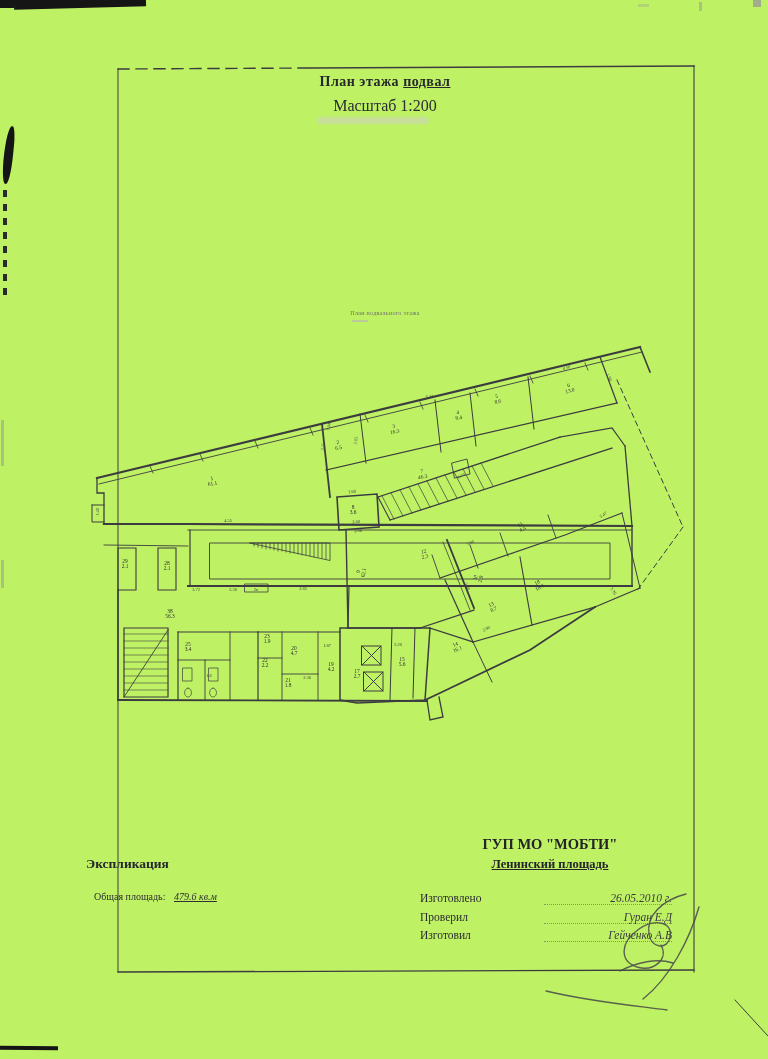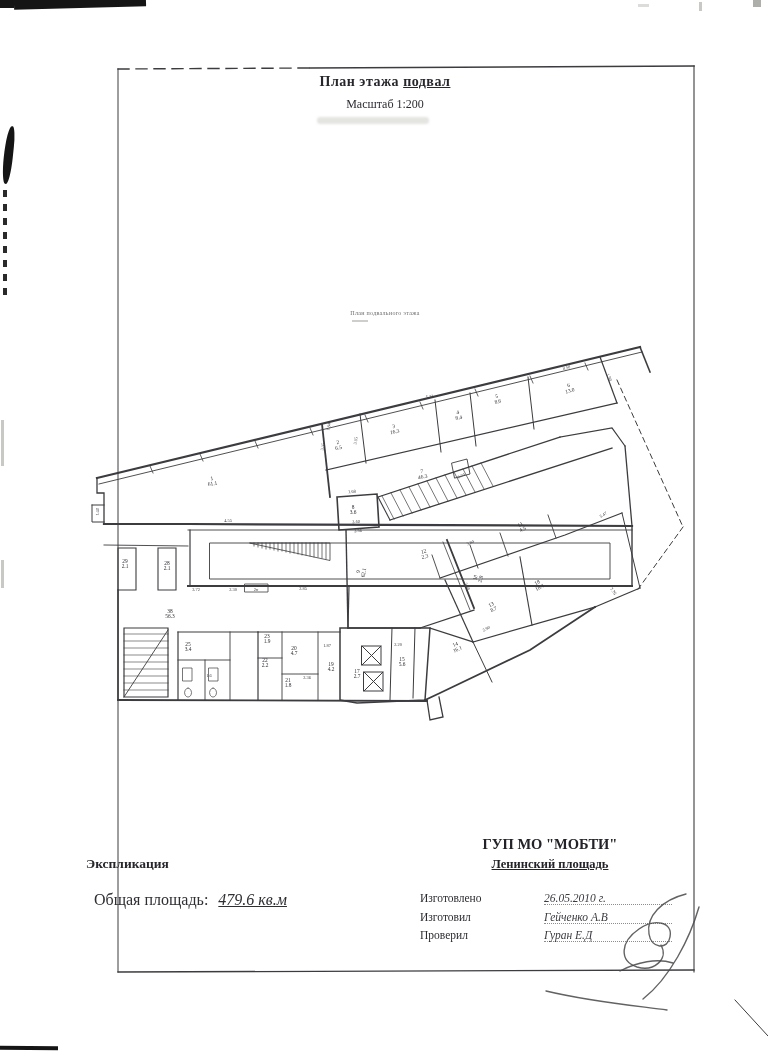--- a/index.html
+++ b/index.html
@@ -1,49 +1,49 @@
 <!DOCTYPE html>
 <html><head>
 <meta charset="utf-8">
 <style>
   html,body{margin:0;padding:0;background:#e8e8e6;}
-  .page{position:relative;width:768px;height:1059px;margin:0 auto;background:#ffffff;
+  .page{position:relative;width:768px;height:1059px;margin:0 auto;background:#bef264;
         overflow:hidden;font-family:"Liberation Serif",serif;color:#2e2e33;}
   .abs{position:absolute;}
   
   .art{position:absolute;background:#151515;}
   .art-soft{position:absolute;background:#9a9a96;opacity:.55;}
   
   .title{left:150px;top:74px;width:470px;text-align:center;font-size:14px;
          letter-spacing:.5px;font-weight:600;color:#26262c;}
   .title .u{text-decoration:underline;}
-  .scale{left:150px;top:97px;width:470px;text-align:center;font-size:12px;color:#2c2c33;}
+  .scale{left:150px;top:97px;width:470px;text-align:center;font-size:16px;color:#2c2c33;}
   .smudge{left:317px;top:117px;width:112px;height:7px;background:#cfcfca;opacity:.55;
           border-radius:3px;filter:blur(1px);}
   .plan-caption{left:295px;top:310px;width:180px;text-align:center;font-size:6px;
                 color:#6d6d70;letter-spacing:.3px;}
   .caption-mark{left:352px;top:320px;width:16px;height:2px;background:#b9b9b4;opacity:.7;}
   
   svg.plan{position:absolute;left:0;top:0;z-index:4;pointer-events:none;}
   svg.plan path{fill:none;stroke:#3c3c40;stroke-linecap:square;stroke-linejoin:miter;}
   svg.plan text{font-family:"Liberation Serif",serif;fill:#2f2f36;}
   svg.plan text.room{font-size:5.4px;text-anchor:middle;}
   svg.plan text.dim{font-size:4.4px;text-anchor:middle;fill:#3a3a40;}
   svg.plan path.sig{stroke:#474749;stroke-width:1.4;opacity:.85;stroke-linecap:round;}
   
   .explication{left:86px;top:856px;font-size:13.5px;font-weight:700;color:#26262c;}
-  .total-area{left:94px;top:891px;font-size:16px;text-align:right;}
+  .total-area{left:94px;top:891px;font-size:10px;text-align:right;}
   .total-area .val{font-style:italic;text-decoration:underline;margin-left:6px;}
   .org{left:420px;top:836px;width:260px;text-align:center;font-size:14.5px;font-weight:700;color:#232329;}
   .branch{left:420px;top:857px;width:260px;text-align:center;font-size:12.5px;font-weight:700;
           text-decoration:underline;color:#232329;}
   .sign-rows{left:408px;top:892px;width:268px;font-size:11.5px;z-index:3;}
   .sign-row{position:relative;height:18.5px;}
   .sign-row .lbl{position:absolute;left:12px;top:0;color:#2b2b31;}
-  .sign-row .val{position:absolute;right:4px;top:0;width:128px;text-align:left;
+  .sign-row .val{position:absolute;right:4px;top:0;width:128px;text-align:right;
                  font-style:italic;color:#3a3a40;border-bottom:1px dotted #8d8d89;}
 </style>
 </head>
 <body>
 
 <div class="page">
 
   <div class="art" style="left:14px;top:-2px;width:132px;height:10px;transform:rotate(-1.5deg);"></div>
   <div class="art" style="left:0;top:0;width:14px;height:8px;"></div>
   <div class="art" style="left:4px;top:126px;width:9px;height:58px;border-radius:60% 40% 50% 50%;transform:rotate(6deg);"></div>
@@ -215,22 +215,22 @@
   </div>
   <div class="abs org">ГУП МО "МОБТИ"</div>
   <div class="abs branch">Ленинский площадь</div>
 
   <div class="abs sign-rows">
     <div class="sign-row">
       <span class="lbl">Изготовлено</span>
       <span class="val">26.05.2010 г.</span>
     </div>
     <div class="sign-row">
+      <span class="lbl">Проверил</span>
+      <span class="val">Гуран Е.Д</span>
+    </div>
+    <div class="sign-row">
       <span class="lbl">Изготовил</span>
       <span class="val">Гейченко А.В</span>
     </div>
-    <div class="sign-row">
-      <span class="lbl">Проверил</span>
-      <span class="val">Гуран Е.Д</span>
-    </div>
   </div>
 
 </div>
 
 </body></html>

